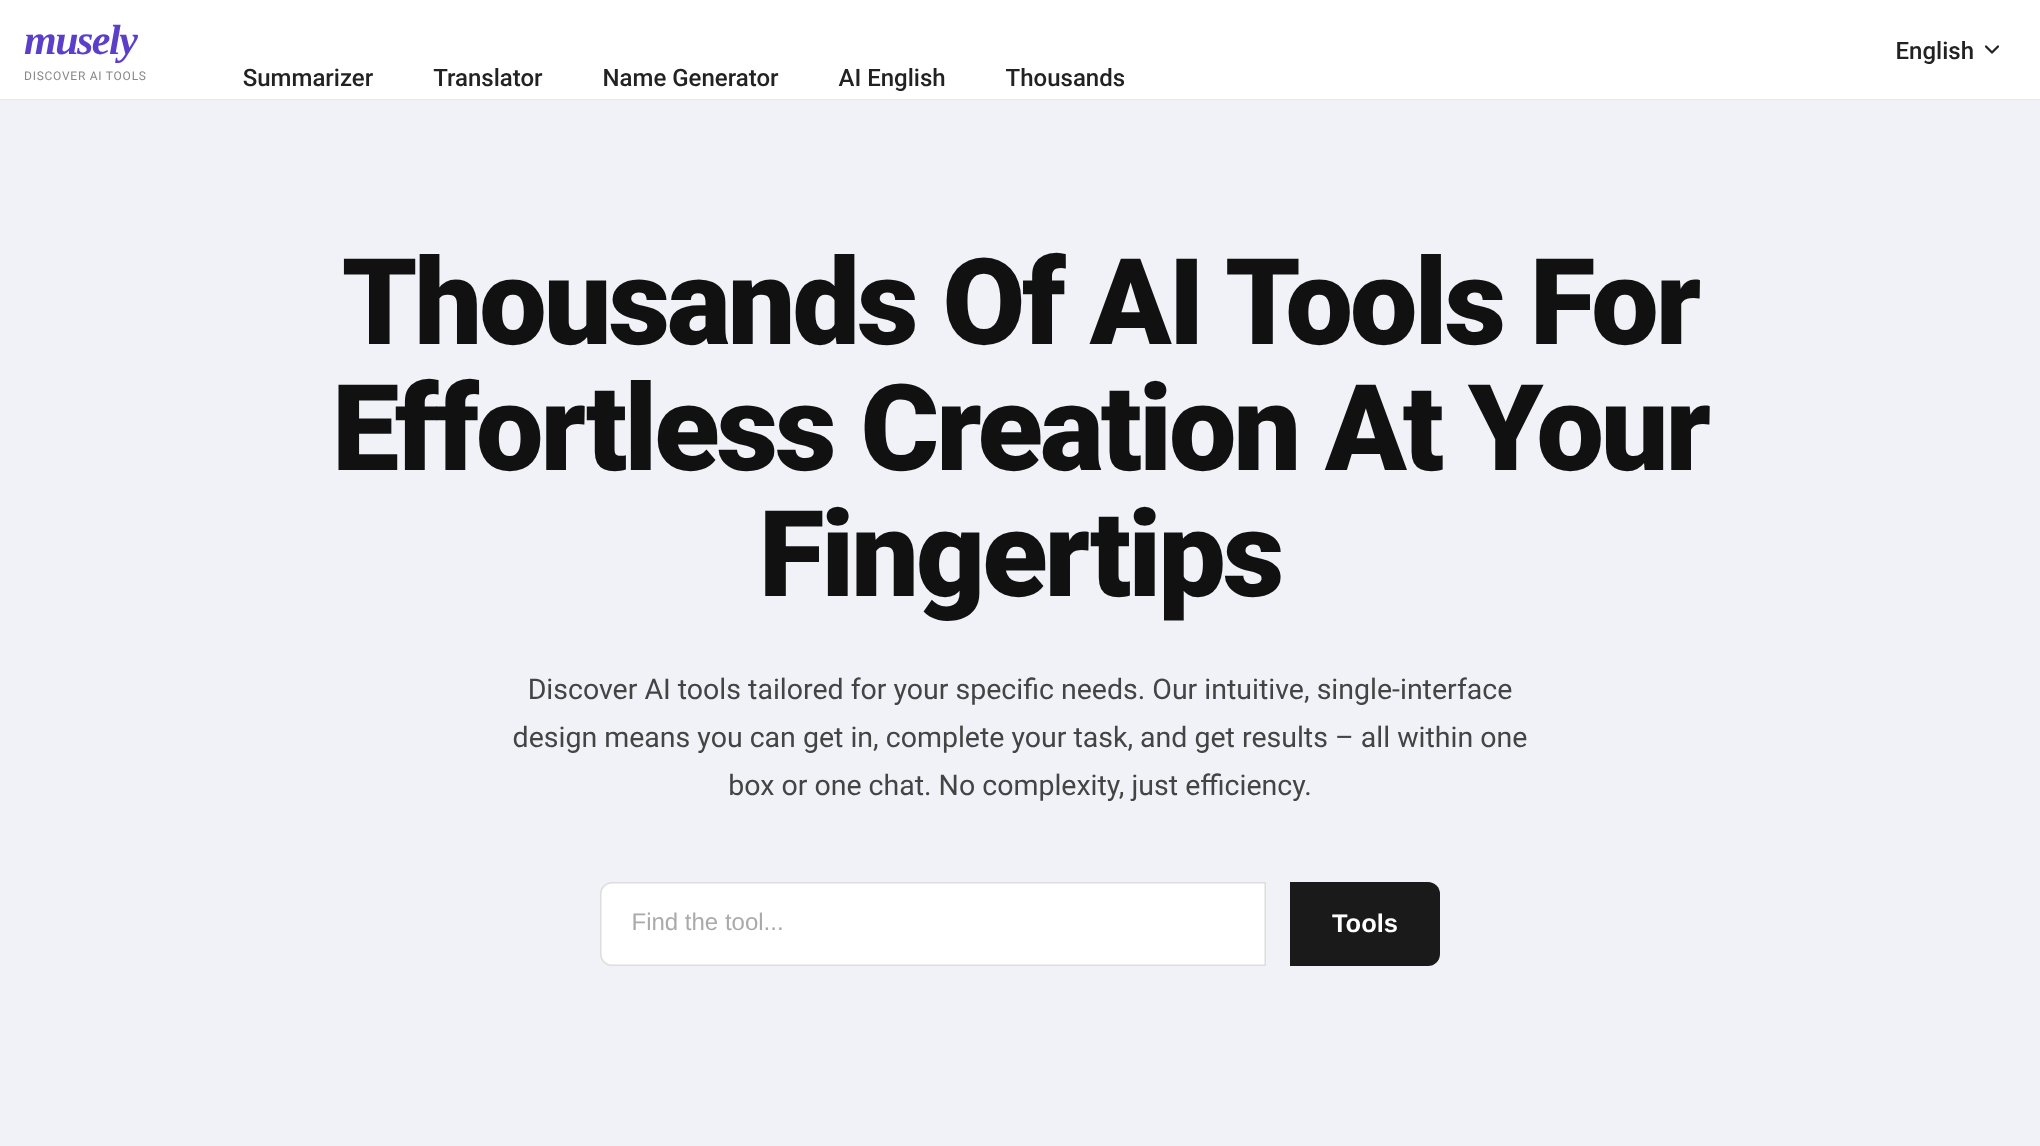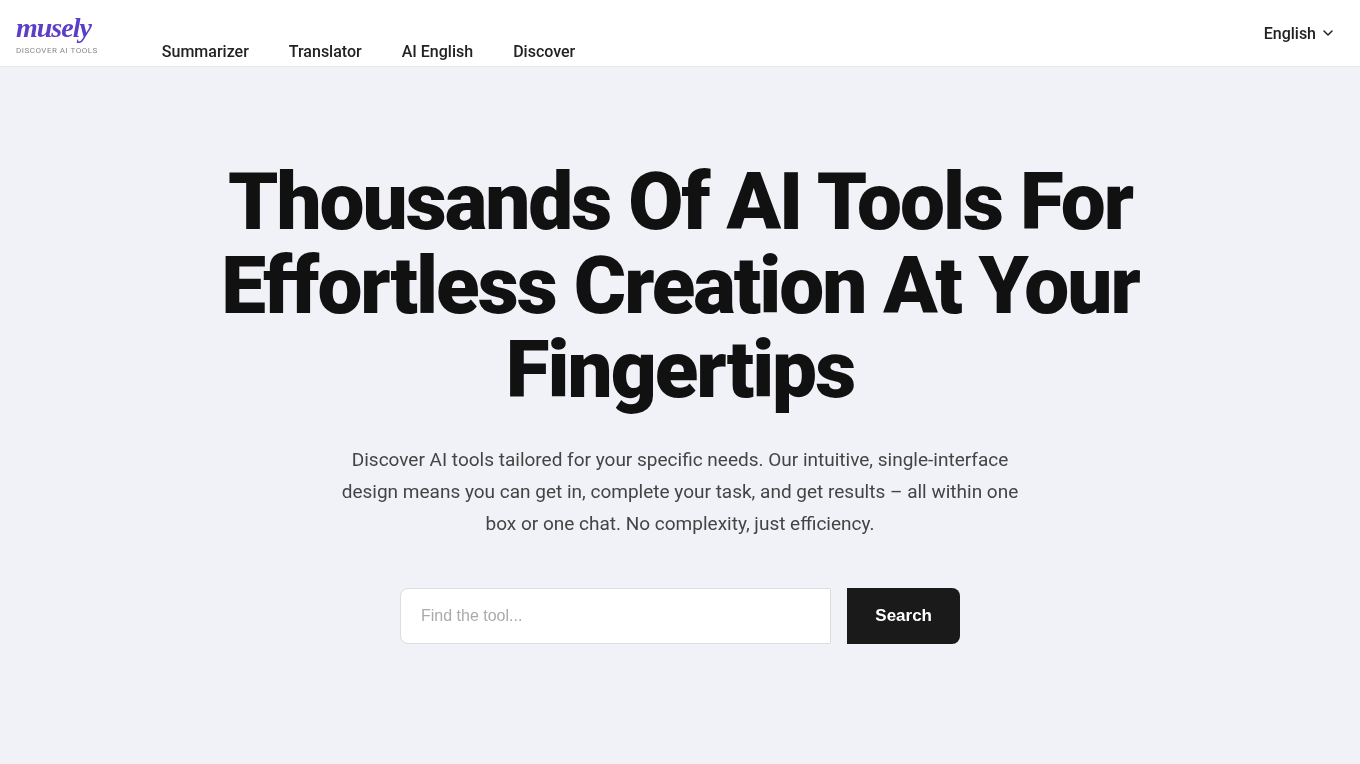--- a/index.html
+++ b/index.html
@@ -173,35 +173,36 @@
   <a class="navbar-logo" href="#">
     <div>
       <span class="logo-text">musely</span>
       <span class="logo-subtitle">DISCOVER AI TOOLS</span>
     </div>
   </a>
 
   <div class="navbar-nav">
     <a class="nav-item">Summarizer</a>
     <a class="nav-item">Translator</a>
+    <a class="nav-item">Name Generator</a>
     <a class="nav-item">AI English</a>
-    <a class="nav-item">Discover</a>
+    <a class="nav-item">Thousands</a>
   </div>
 
   <div class="navbar-right">
     <div class="lang-selector">
       <span>English</span>
       <svg class="chevron-down" viewBox="0 0 12 12" fill="none" xmlns="http://www.w3.org/2000/svg">
         <path d="M2 4L6 8L10 4" stroke="#222" stroke-width="1.5" stroke-linecap="round" stroke-linejoin="round"></path>
       </svg>
     </div>
   </div>
 </nav>
 
 <section class="hero">
   <h1 class="hero-title">Thousands Of AI Tools For Effortless Creation At Your Fingertips</h1>
   <p class="hero-subtitle">Discover AI tools tailored for your specific needs. Our intuitive, single-interface design means you can get in, complete your task, and get results – all within one box or one chat. No complexity, just efficiency.</p>
 
   <div class="search-bar">
     <input type="text" class="search-input" placeholder="Find the tool..." style="">
-    <button class="search-button">Search</button>
+    <button class="search-button">Tools</button>
   </div>
 </section>
 
 </body></html>

